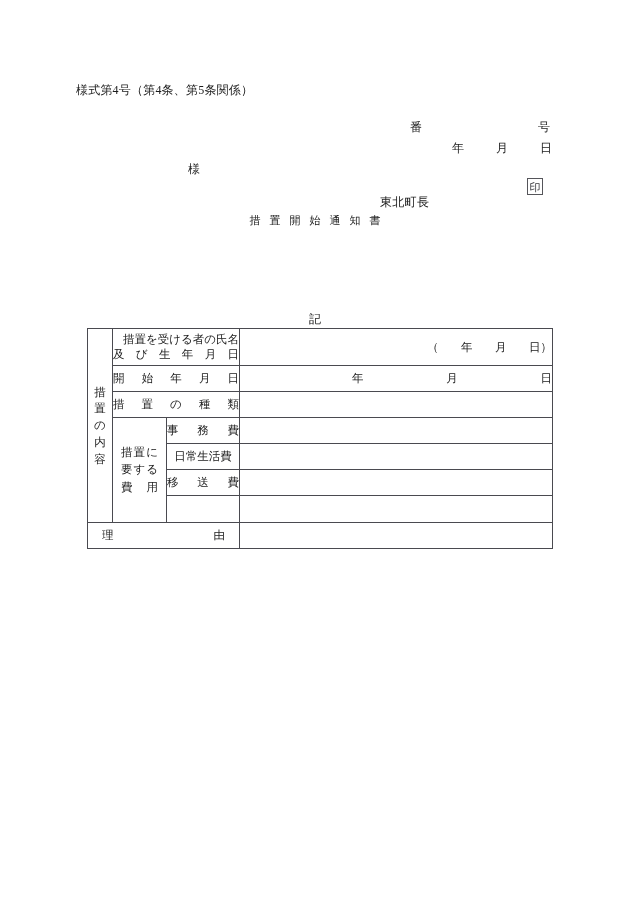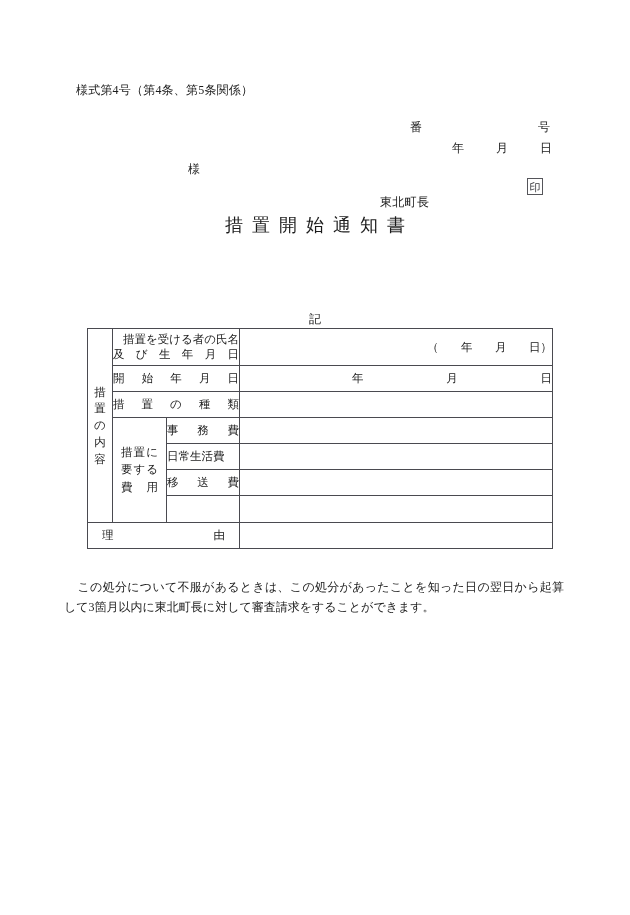--- a/index.html
+++ b/index.html
@@ -87,21 +87,21 @@
     box-sizing: border-box;
     color: #3a3a3e;
   }
 
   
   .doc-title {
     left: 0;
     top: 213px;
     width: 630px;
     text-align: center;
-    font-size: 18px;
+    font-size: 11px;
     letter-spacing: 9px;
     text-indent: 9px;
   }
 
   
   .body-para {
     left: 76px;
     top: 249px;
     width: 478px;
     font-size: 12px;
@@ -330,21 +330,21 @@
             <span>事</span>
             <span>務</span>
             <span>費</span>
           </div>
         </td>
         <td class="val-cell" style="height:25px"></td>
       </tr>
 
       <tr>
         <td class="lbl-cost">
-          <div class="nowrap" style="">日常生活費</div>
+          <div class="nowrap" style="text-align:center">日常生活費</div>
         </td>
         <td class="val-cell" style="height:25px"></td>
       </tr>
 
       <tr>
         <td class="lbl-cost">
           <div class="spread">
             <span>移</span>
             <span>送</span>
             <span>費</span>
@@ -364,16 +364,15 @@
             <span>理</span>
             <span>由</span>
           </div>
         </td>
         <td class="val-cell"></td>
       </tr>
     </tbody>
   </table>
 
   <div class="abs notes">
-    <div class="n-body"><span class="indent"></span><span>この処分について不服があるときは、この処分があったことを知った日の翌日から起算</span><span>して3箇月以内に東北町長に対して審査請求をすることができます。</span></div>
   </div>
 
 </div>
 
 </body></html>

